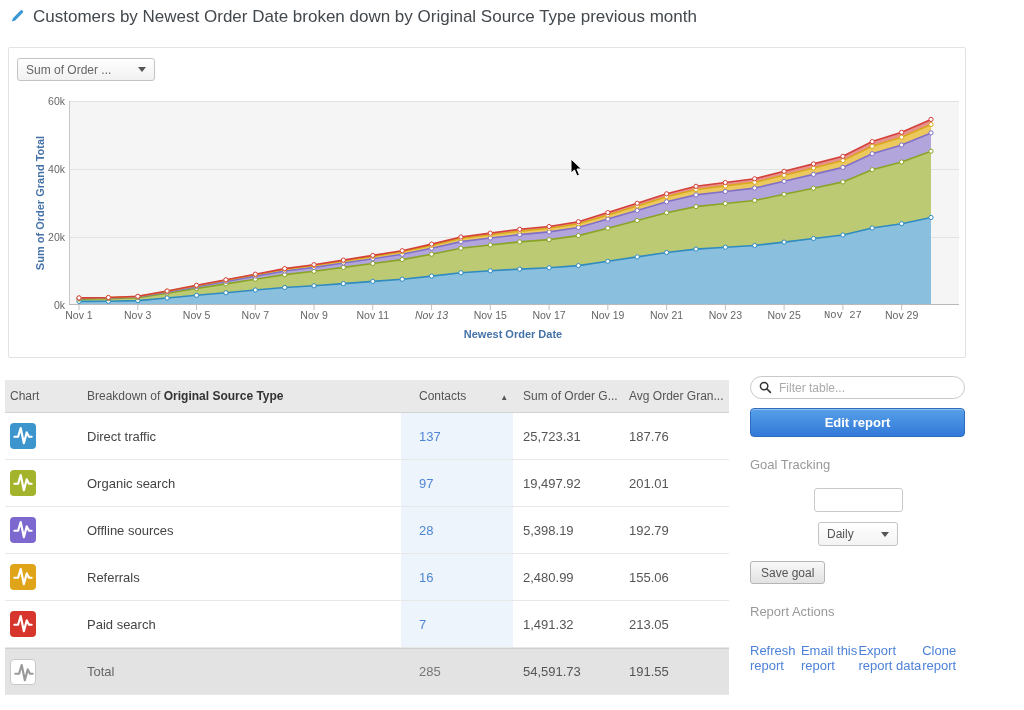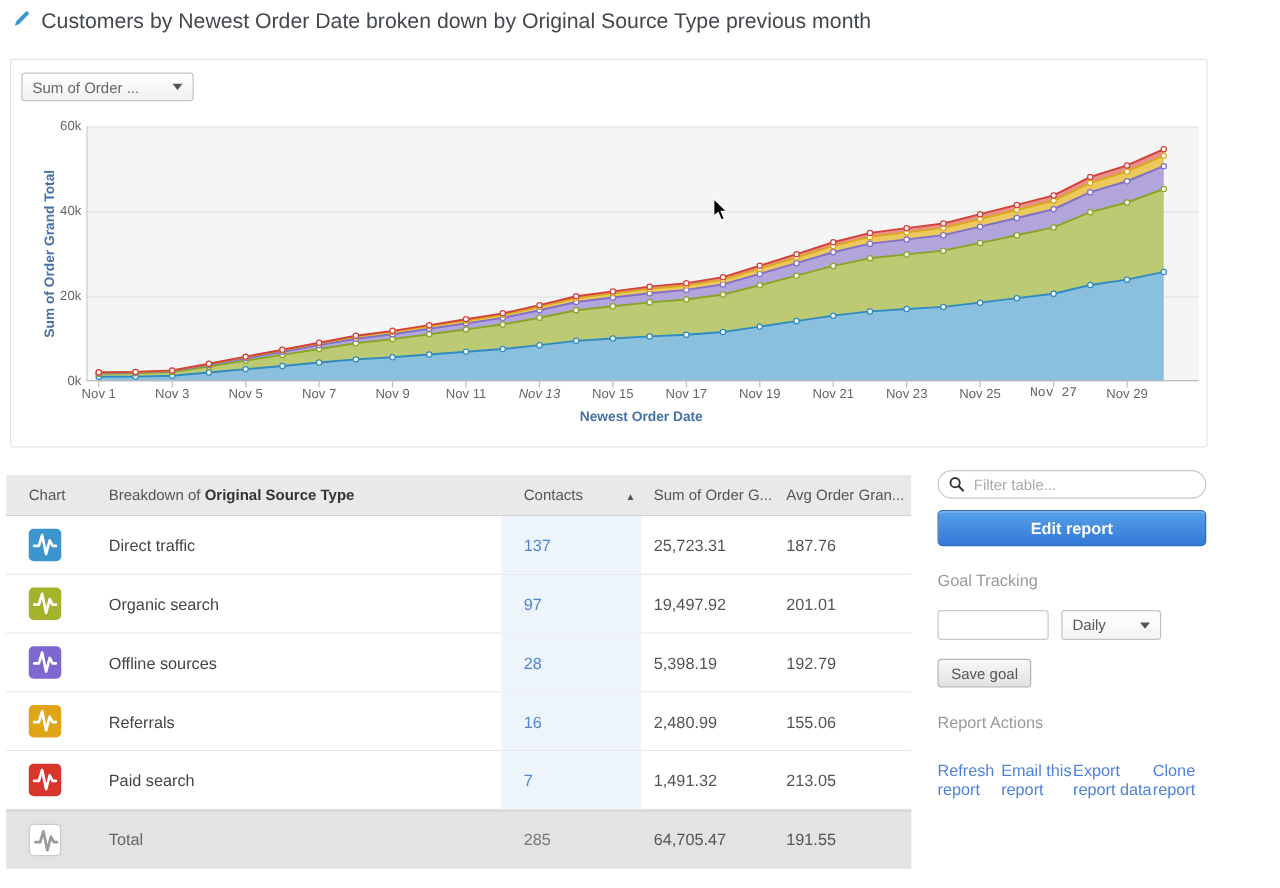--- a/index.html
+++ b/index.html
@@ -29,21 +29,21 @@
   #xlabel { position:absolute; left:504px; top:280px; transform:translateX(-50%); font-size:11px; font-weight:bold; color:#4572a7; }
 
   
   #cursor { position:absolute; left:570px; top:158px; width:14px; height:20px; z-index:50; pointer-events:none; }
 
   
   #data-table { position:absolute; left:5px; top:380px; width:724px; font-size:13px; }
   .thead { display:flex; background:#e9e9e9; border-bottom:1px solid #d2d2d2; height:33px; align-items:center; color:#555; font-size:12px; }
   .trow  { display:flex; background:#fff; border-bottom:1px solid #e8e8e8; height:47px; align-items:center; color:#444; }
   .trow.total { background:#e3e3e3; border-top:1px solid #cfcfcf; color:#666; }
-  .c-chart { width:58px; padding-left:18px; }
+  .c-chart { width:58px; padding-left:5px; }
   .c-breakdown { flex:1; padding-left:24px; }
   .c-contacts { width:112px; padding-left:18px; }
   .c-sum { width:110px; padding-left:10px; color:#555; }
   .c-avg { width:106px; padding-left:6px; color:#555; }
   .trow .c-contacts { background:#eef4fb; height:100%; display:flex; align-items:center; }
   .trow.total .c-contacts { background:transparent; }
   .thead .c-breakdown b { color:#333; }
   .sort-arrow { font-size:8px; color:#555; margin-left:34px; }
   .sicon { display:inline-block; width:26px; height:26px; border-radius:4px; vertical-align:middle; }
   .sicon svg { width:26px; height:26px; display:block; }
@@ -52,21 +52,21 @@
   .trow.total .c-contacts span { color:#777; }
 
   
   #sidebar { position:absolute; left:750px; top:376px; width:216px; }
   #filter-input { width:215px; height:23px; border:1px solid #c9c9c9; border-radius:12px; padding:0 10px 0 28px; font-size:12px; color:#555; outline:none; background:#fff; }
   #filter-input::placeholder { color:#aaa; }
   #filter-wrap { position:relative; }
   #filter-wrap svg { position:absolute; left:9px; top:5px; }
   #edit-report-btn { margin-top:9px; width:215px; height:29px; background:linear-gradient(#57a0e8,#3279d8); border:1px solid #2e6cc0; border-radius:4px; color:#fff; font-weight:bold; font-size:13px; cursor:pointer; box-shadow:inset 0 1px 0 rgba(255,255,255,.35); }
   .side-heading { margin-top:20px; color:#999; font-size:13px; }
-  #goal-row { margin-top:16px; display:flex; gap:10px; align-items:center; }
+  #goal-row { margin-top:16px; display:flex; gap:10px; align-items:center;flex-direction:column; }
   #goal-input { width:89px; height:24px; border:1px solid #c9c9c9; border-radius:3px; padding:0 6px; font-size:12px; }
   #goal-period { width:80px; height:24px; border:1px solid #c3c3c3; border-radius:3px; background:linear-gradient(#fff,#f3f3f3); font-size:12px; color:#555; display:flex; align-items:center; padding:0 8px; cursor:pointer; }
   #goal-period .lbl { flex:1; }
   #save-goal-btn { margin-top:15px; height:23px; padding:0 10px; font-size:12px; color:#555; background:linear-gradient(#f8f8f8,#e2e2e2); border:1px solid #b5b5b5; border-radius:3px; cursor:pointer; }
   #report-links { margin-top:12px; display:flex; flex-direction:row; }
   #report-links a { color:#4d82d8; font-size:13px; text-decoration:none; margin-top:12px; cursor:pointer; }
 </style>
 </head>
 <body>
 
@@ -380,21 +380,21 @@
       <div class="trow total">
     <div class="c-chart"><span class="sicon total-icon">
       <svg viewBox="0 0 18 18">
               <polyline points="3,9.5 5.6,9.5 7.4,3.5 9.6,14 11.6,6.5 13.2,9.5 15,9.5" fill="none" stroke="#9a9a9a" stroke-width="1.5" stroke-linejoin="round" stroke-linecap="round"></polyline>
             </svg>
     </span></div>
     <div class="c-breakdown">Total</div>
     <div class="c-contacts">
           <span>285</span>
         </div>
-    <div class="c-sum">64,705.47</div>
+    <div class="c-sum">54,591.73</div>
     <div class="c-avg">191.55</div>
   </div>
     </div>
 </div>
 
 <div id="sidebar">
   <div id="filter-wrap">
     <svg width="13" height="13" viewBox="0 0 14 14">
         <circle cx="5.5" cy="5.5" r="4" fill="none" stroke="#333" stroke-width="1.6"></circle>
         <line x1="8.6" y1="8.6" x2="12.3" y2="12.3" stroke="#333" stroke-width="1.8" stroke-linecap="round"></line>

